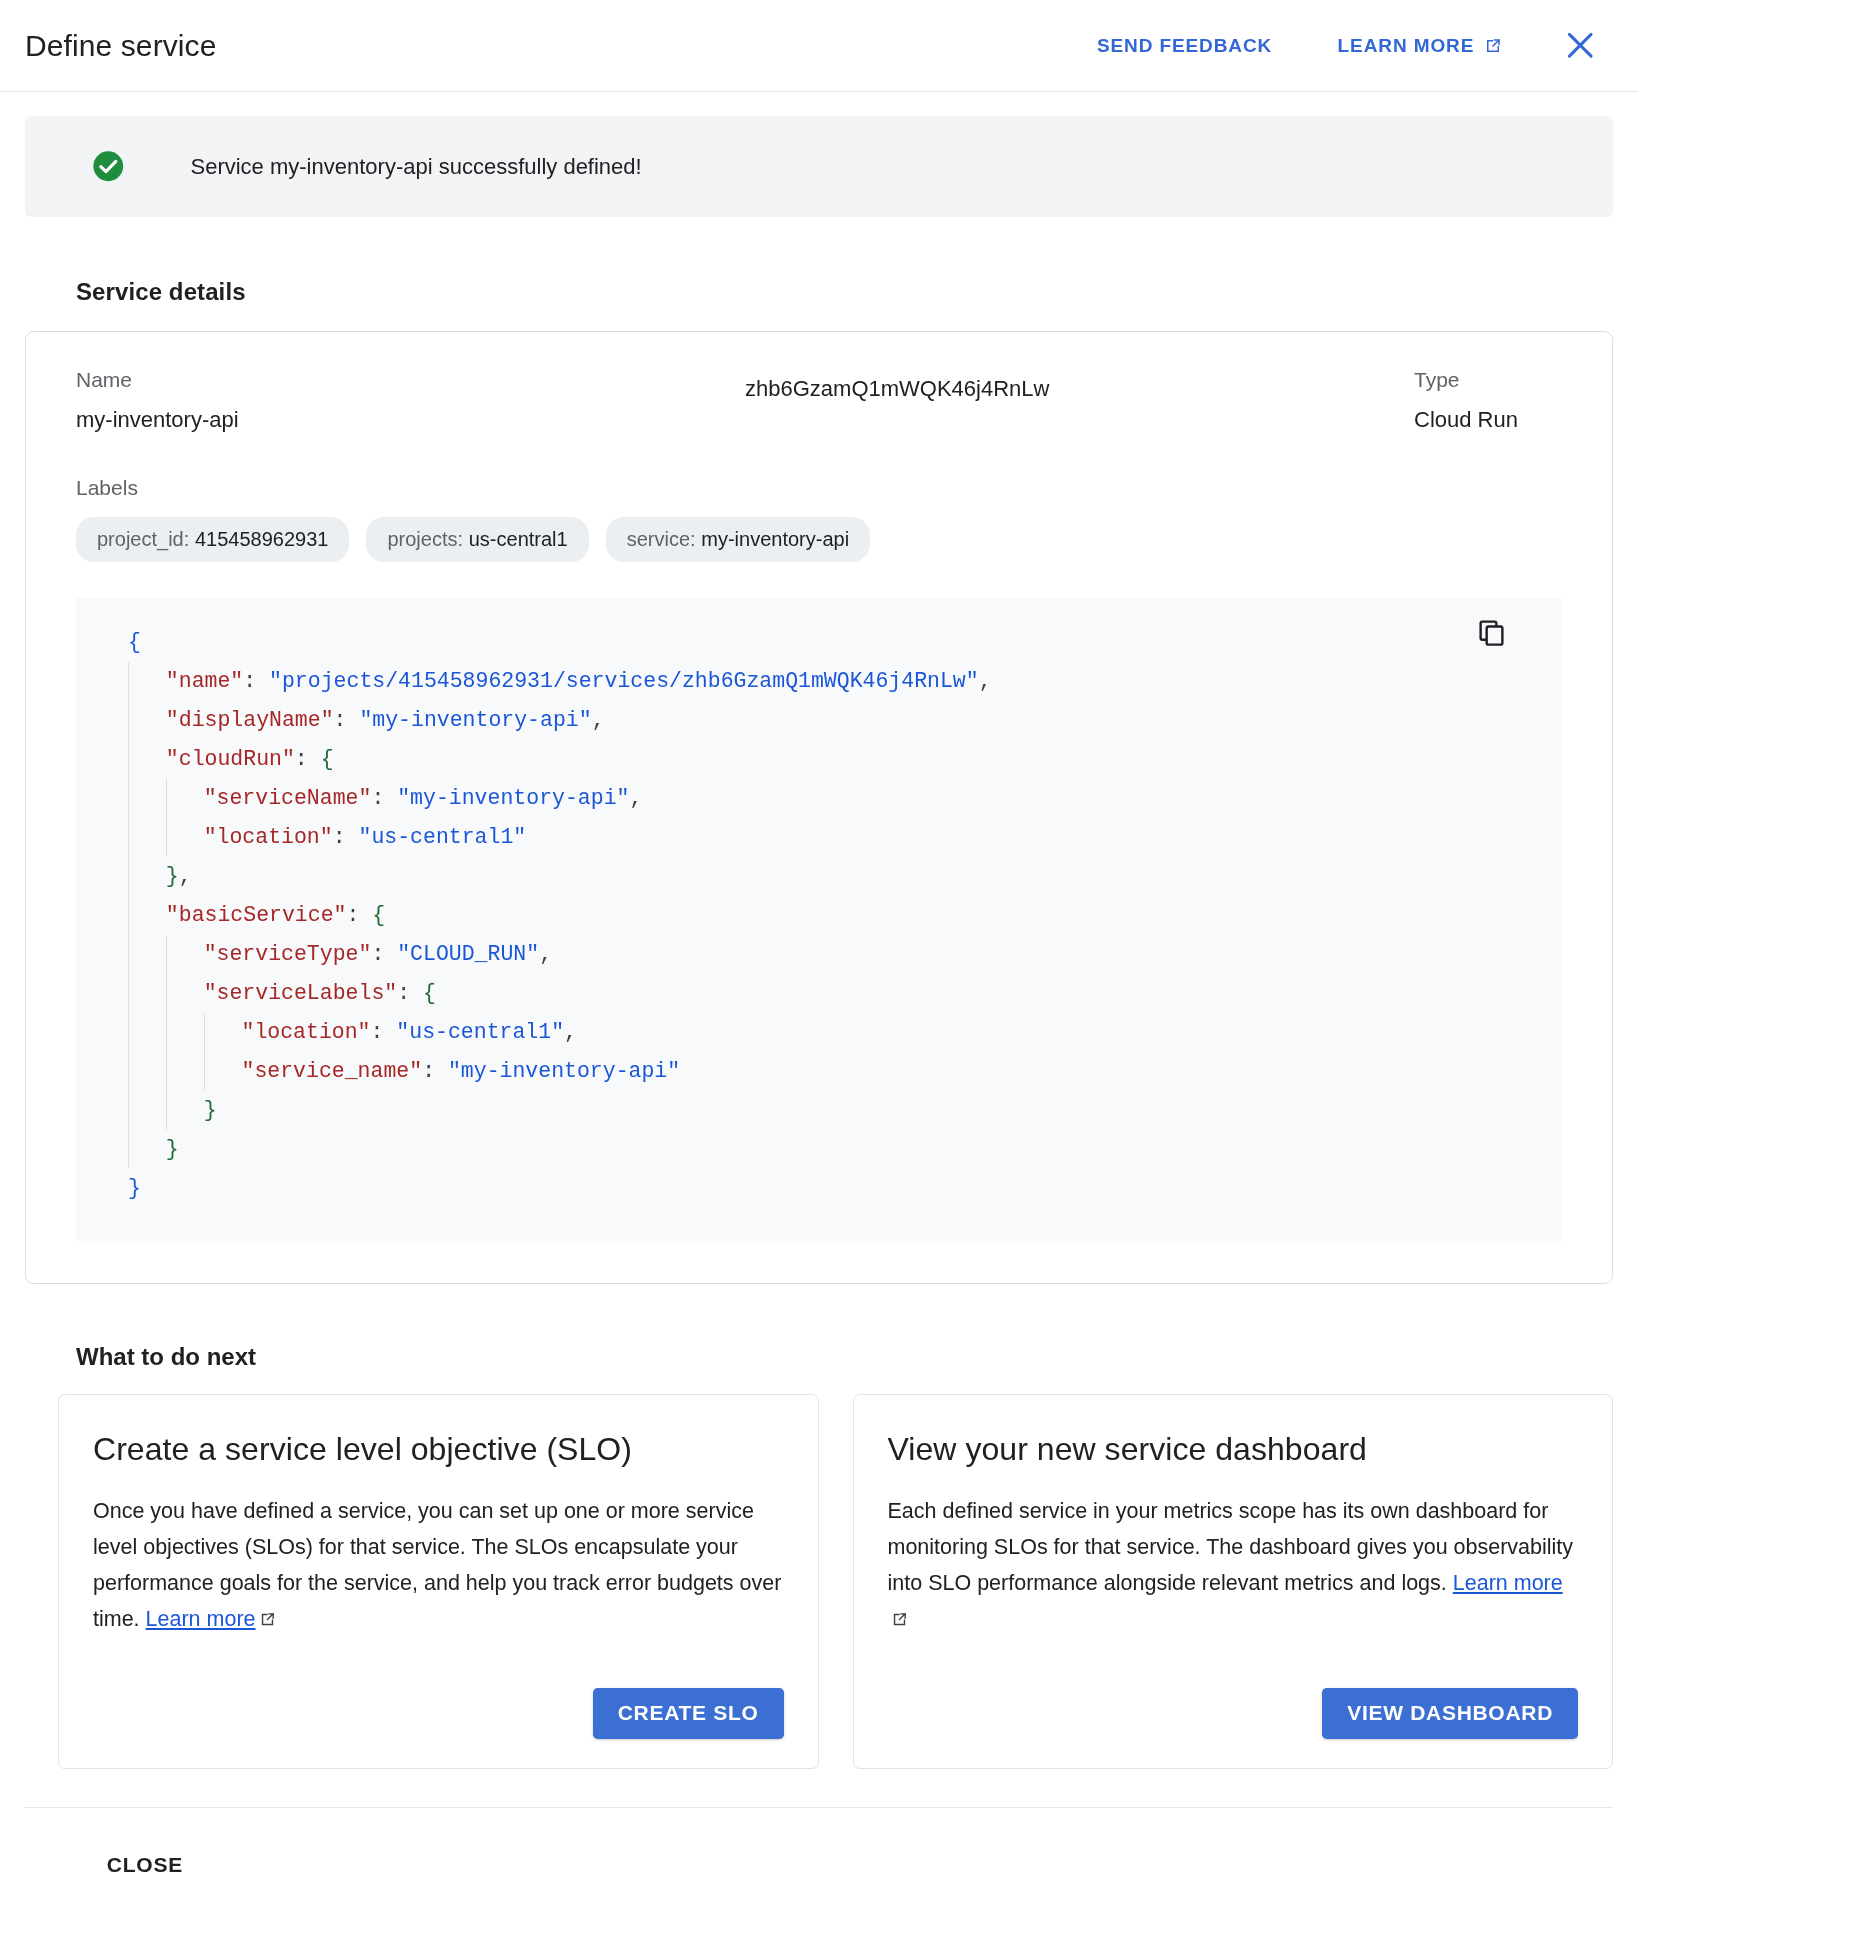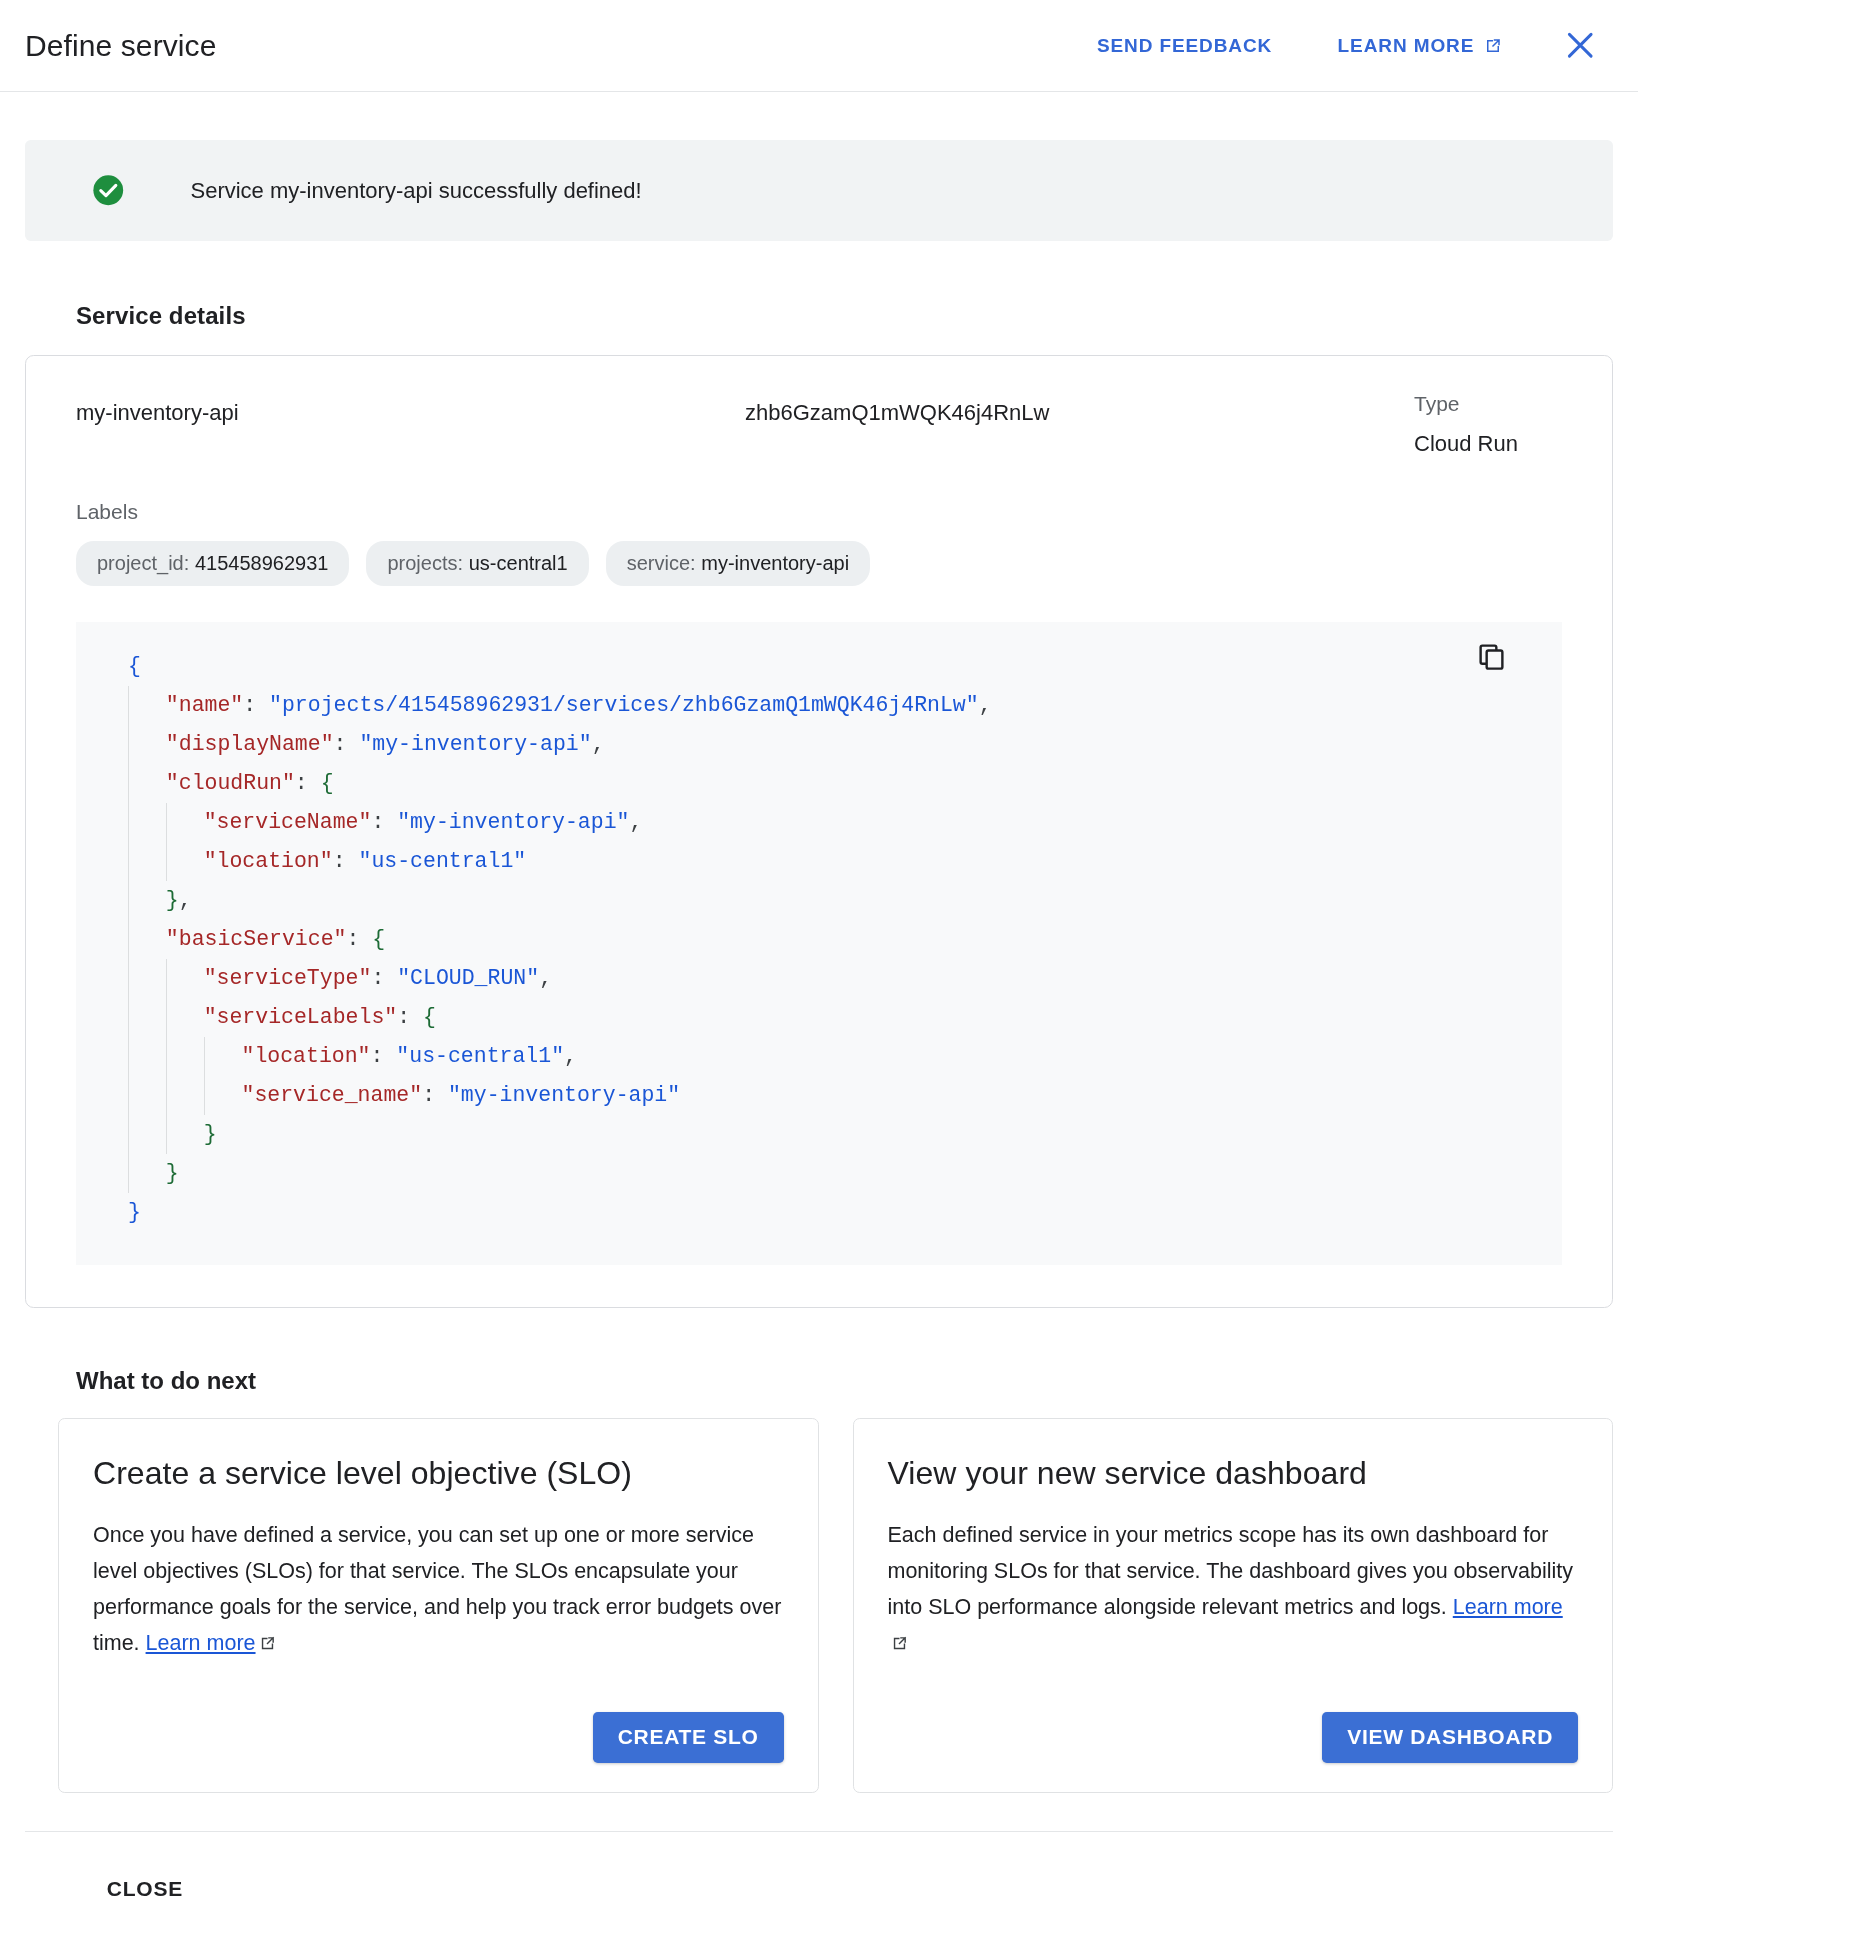--- a/index.html
+++ b/index.html
@@ -48,21 +48,21 @@
     margin-right: 13.4px;
     width: 42px; height: 42px;
     display: flex; align-items: center; justify-content: center;
     cursor: pointer;
   }
 
   
   .body-wrap { padding: 0 25px; }
 
   .banner {
-    margin-top: 48px;
+    margin-top: 24px;
     background: #f1f3f4;
     border-radius: 5.7px;
     height: 101px;
     display: flex;
     align-items: center;
     padding-left: 67px;
   }
   .check-ico { width: 32.5px; height: 32.5px; flex: 0 0 32.5px; }
   .banner-text {
     margin-left: 66px;
@@ -269,20 +269,21 @@
         </svg>
       </span>
       <span class="banner-text">Service my-inventory-api successfully defined!</span>
     </div>
 
     <div class="section-title">Service details</div>
 
     <div class="details-card">
       <div class="detail-grid">
         <div>
+          <div class="detail-label">Name</div>
           <div class="detail-value">my-inventory-api</div>
         </div>
         <div>
           <div class="detail-value">zhb6GzamQ1mWQK46j4RnLw</div>
         </div>
         <div>
           <div class="detail-label">Type</div>
           <div class="detail-value">Cloud Run</div>
         </div>
       </div>

